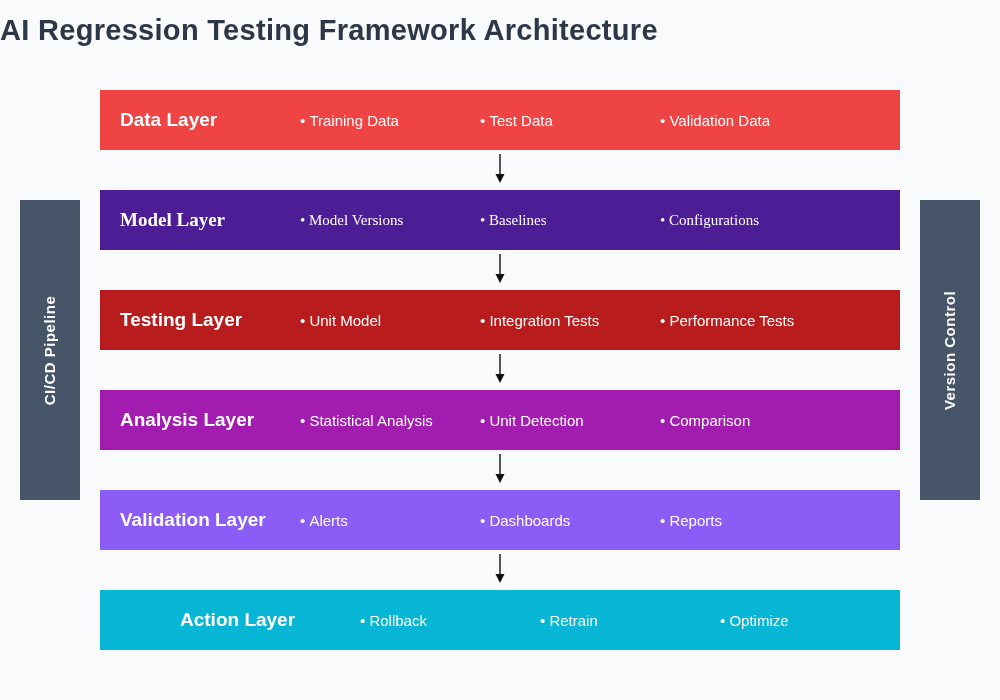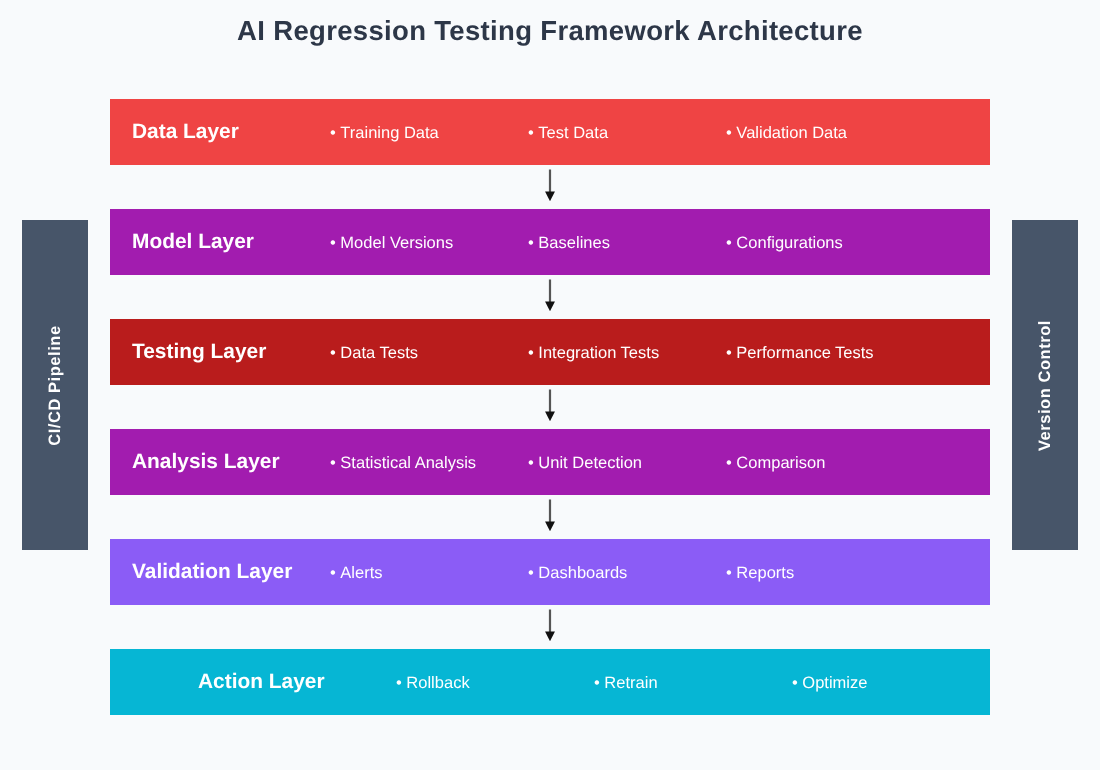--- a/index.html
+++ b/index.html
@@ -13,22 +13,21 @@
     width: 1000px;
     height: 700px;
     background: #f8fafc;
     overflow: hidden;
   }
   .page-title {
     position: absolute;
     top: 14px;
     left: 0;
     width: 1000px;
-    text-align: center;
-    font-size: 25px;
+    font-size: 29px;
     font-weight: bold;
     color: #2d3748;
     letter-spacing: 0.3px;
   }
   .layer-row {
     position: absolute;
     left: 100px;
     width: 800px;
     height: 60px;
     display: flex;
@@ -90,35 +89,35 @@
     <div class="layer-item">Training Data</div>
     <div class="layer-item">Test Data</div>
     <div class="layer-item">Validation Data</div>
   </div>
 
   <svg class="down-arrow" style="top:150px" width="14" height="36" viewBox="0 0 14 36">
     <line x1="7" y1="4" x2="7" y2="25" stroke="#555555" stroke-width="2"></line>
     <polygon points="2.5,24 11.5,24 7,33" fill="#111111"></polygon>
   </svg>
 
-  <div class="layer-row" style="top: 190px; background: #a21caf;">
+  <div class="layer-row" style="top: 190px; background: #4c1d95; font-family: Liberation Serif, serif;">
     <div class="layer-title">Model Layer</div>
     <div class="layer-item">Model Versions</div>
     <div class="layer-item">Baselines</div>
     <div class="layer-item">Configurations</div>
   </div>
 
   <svg class="down-arrow" style="top:250px" width="14" height="36" viewBox="0 0 14 36">
     <line x1="7" y1="4" x2="7" y2="25" stroke="#555555" stroke-width="2"></line>
     <polygon points="2.5,24 11.5,24 7,33" fill="#111111"></polygon>
   </svg>
 
   <div class="layer-row" style="top: 290px; background: #b91c1c;">
     <div class="layer-title">Testing Layer</div>
-    <div class="layer-item">Data Tests</div>
+    <div class="layer-item">Unit Model</div>
     <div class="layer-item">Integration Tests</div>
     <div class="layer-item">Performance Tests</div>
   </div>
 
   <svg class="down-arrow" style="top:350px" width="14" height="36" viewBox="0 0 14 36">
     <line x1="7" y1="4" x2="7" y2="25" stroke="#555555" stroke-width="2"></line>
     <polygon points="2.5,24 11.5,24 7,33" fill="#111111"></polygon>
   </svg>
 
   <div class="layer-row" style="top: 390px; background: #a21caf;">

